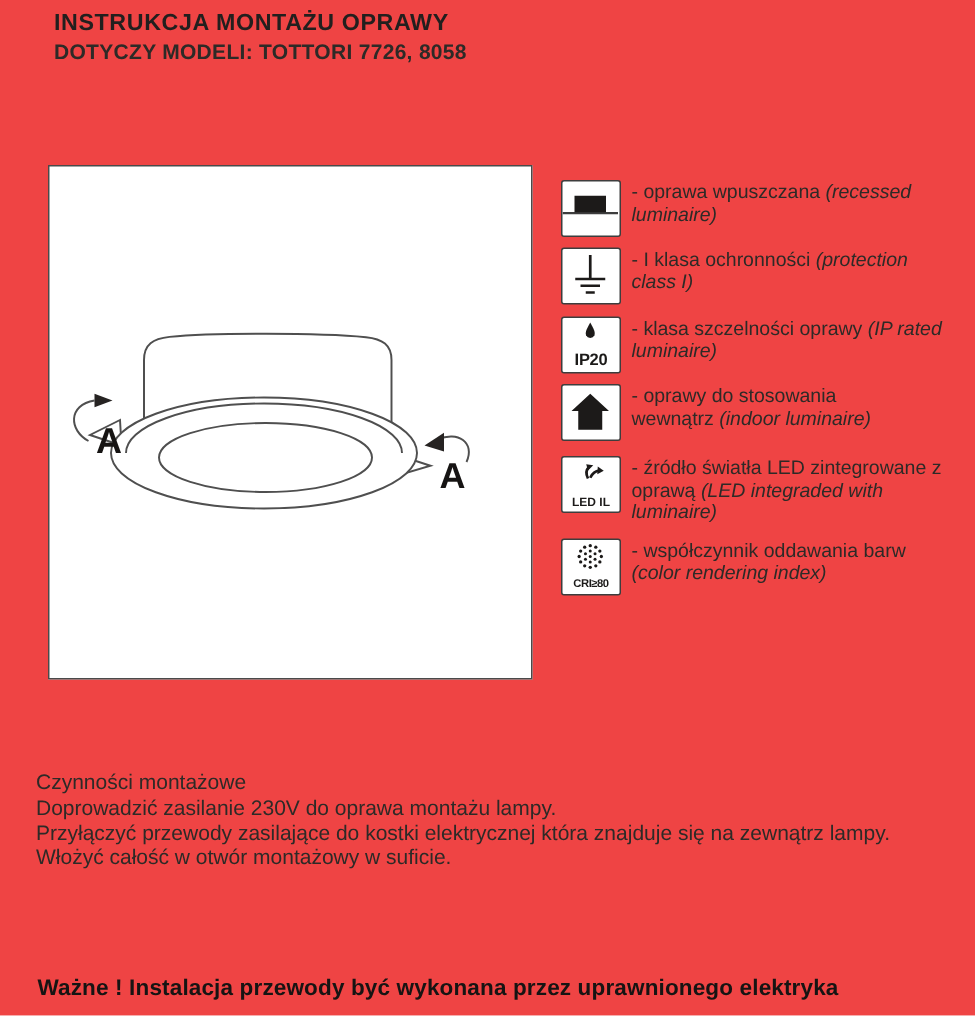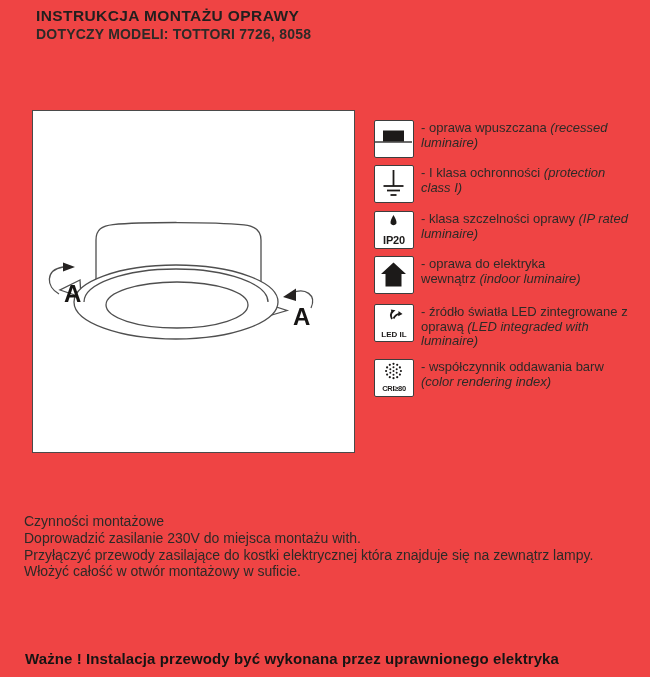--- a/index.html
+++ b/index.html
@@ -121,21 +121,21 @@
       </div>
     </div>
 
     <div class="leg-row" style="top:243px;">
       <div class="icon-box">
         <svg width="37" height="35" viewBox="0 0 37 35">
           <path d="M 18.5 5.5 L 31 17 L 26.5 17 L 26.5 29.5 L 10.5 29.5 L 10.5 17 L 6 17 Z" fill="#1c1a19"></path>
         </svg>
       </div>
       <div class="leg-text narrow">
-        <span>- oprawa do elektryka wewnątrz </span><span class="it">(indoor luminaire)</span>
+        <span>- oprawy do stosowania wewnątrz </span><span class="it">(indoor luminaire)</span>
       </div>
     </div>
 
     <div class="leg-row" style="top:291px;">
       <div class="icon-box">
         <svg width="37" height="35" viewBox="0 0 37 35">
           <g stroke="#1c1a19" stroke-width="1.8" fill="none">
             <path d="M 17 14 C 15.5 11 15.5 8.5 17.5 6.5"></path>
             <path d="M 18.5 13.5 C 20 10.5 22 9 24.5 8.8"></path>
           </g>
@@ -179,20 +179,20 @@
       <div class="leg-text">
         <span>- współczynnik oddawania barw </span><span class="it">(color rendering index)</span>
       </div>
     </div>
 
   </div>
 
   <div class="section-heading">Czynności montażowe</div>
 
   <div class="steps">
-    <div class="step">Doprowadzić zasilanie 230V do miejsca montażu with.</div>
+    <div class="step">Doprowadzić zasilanie 230V do oprawa montażu lampy.</div>
     <div class="step">Przyłączyć przewody zasilające do kostki elektrycznej która znajduje się na zewnątrz lampy.</div>
     <div class="step">Włożyć całość w otwór montażowy w suficie.</div>
   </div>
 
   <div class="warning">Ważne ! Instalacja przewody być wykonana przez uprawnionego elektryka</div>
 
 </div>
 
 </body></html>

